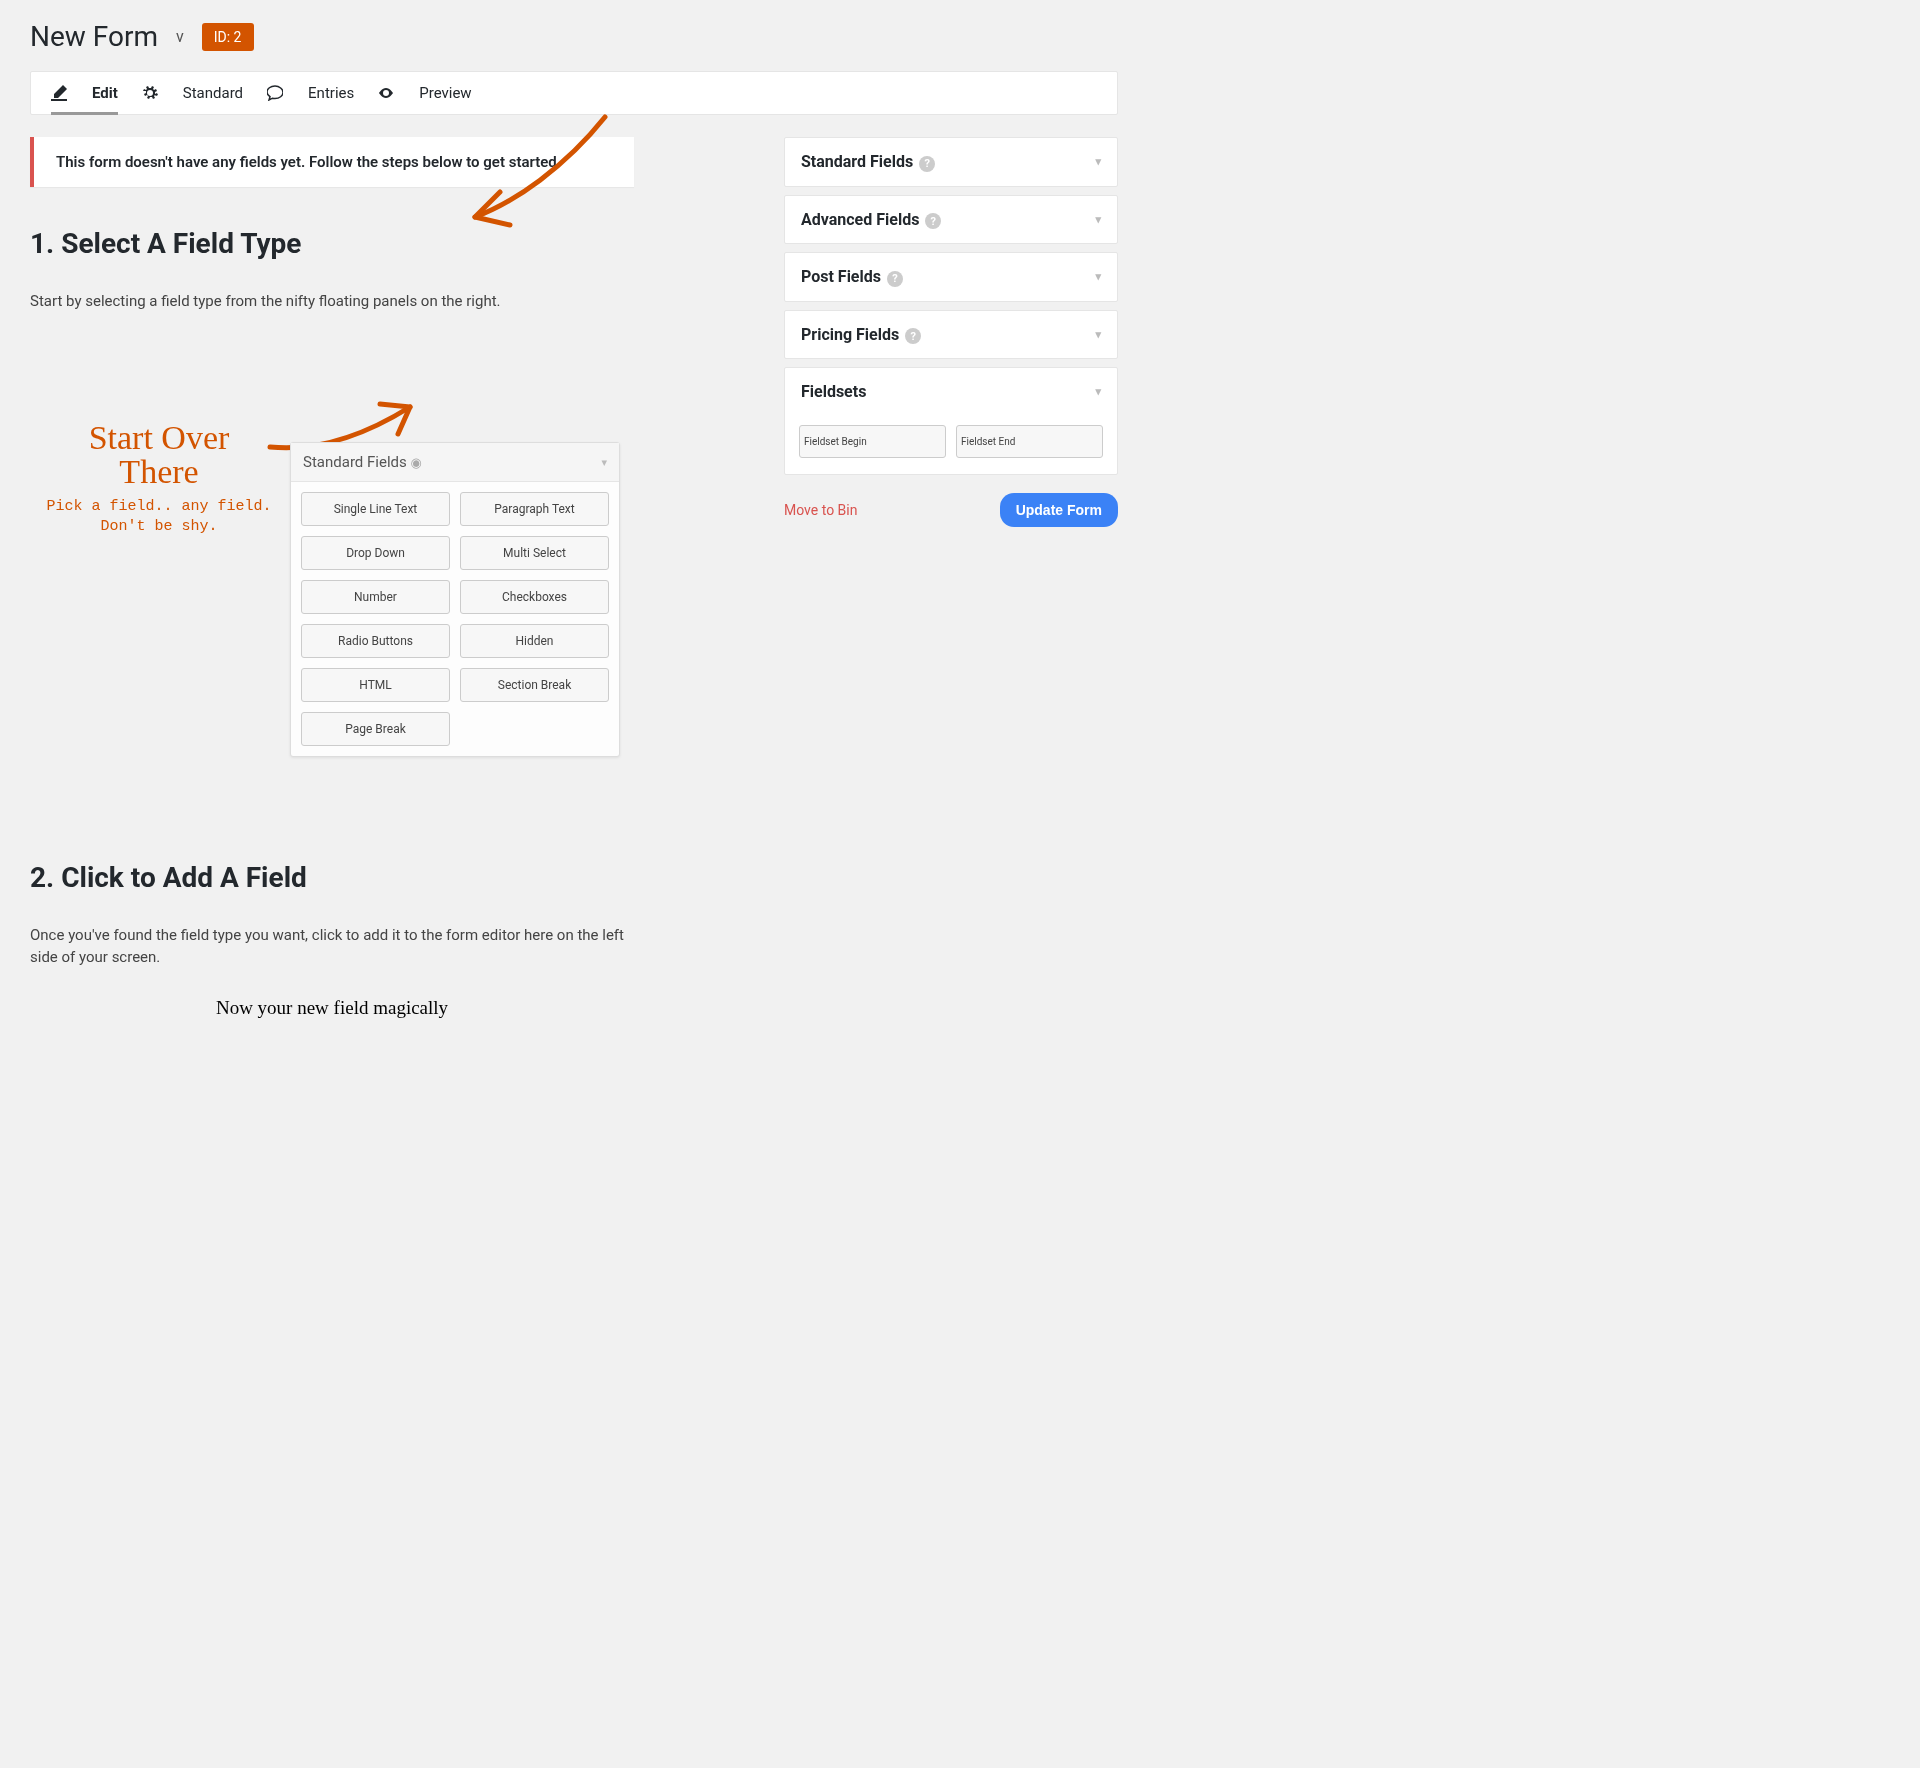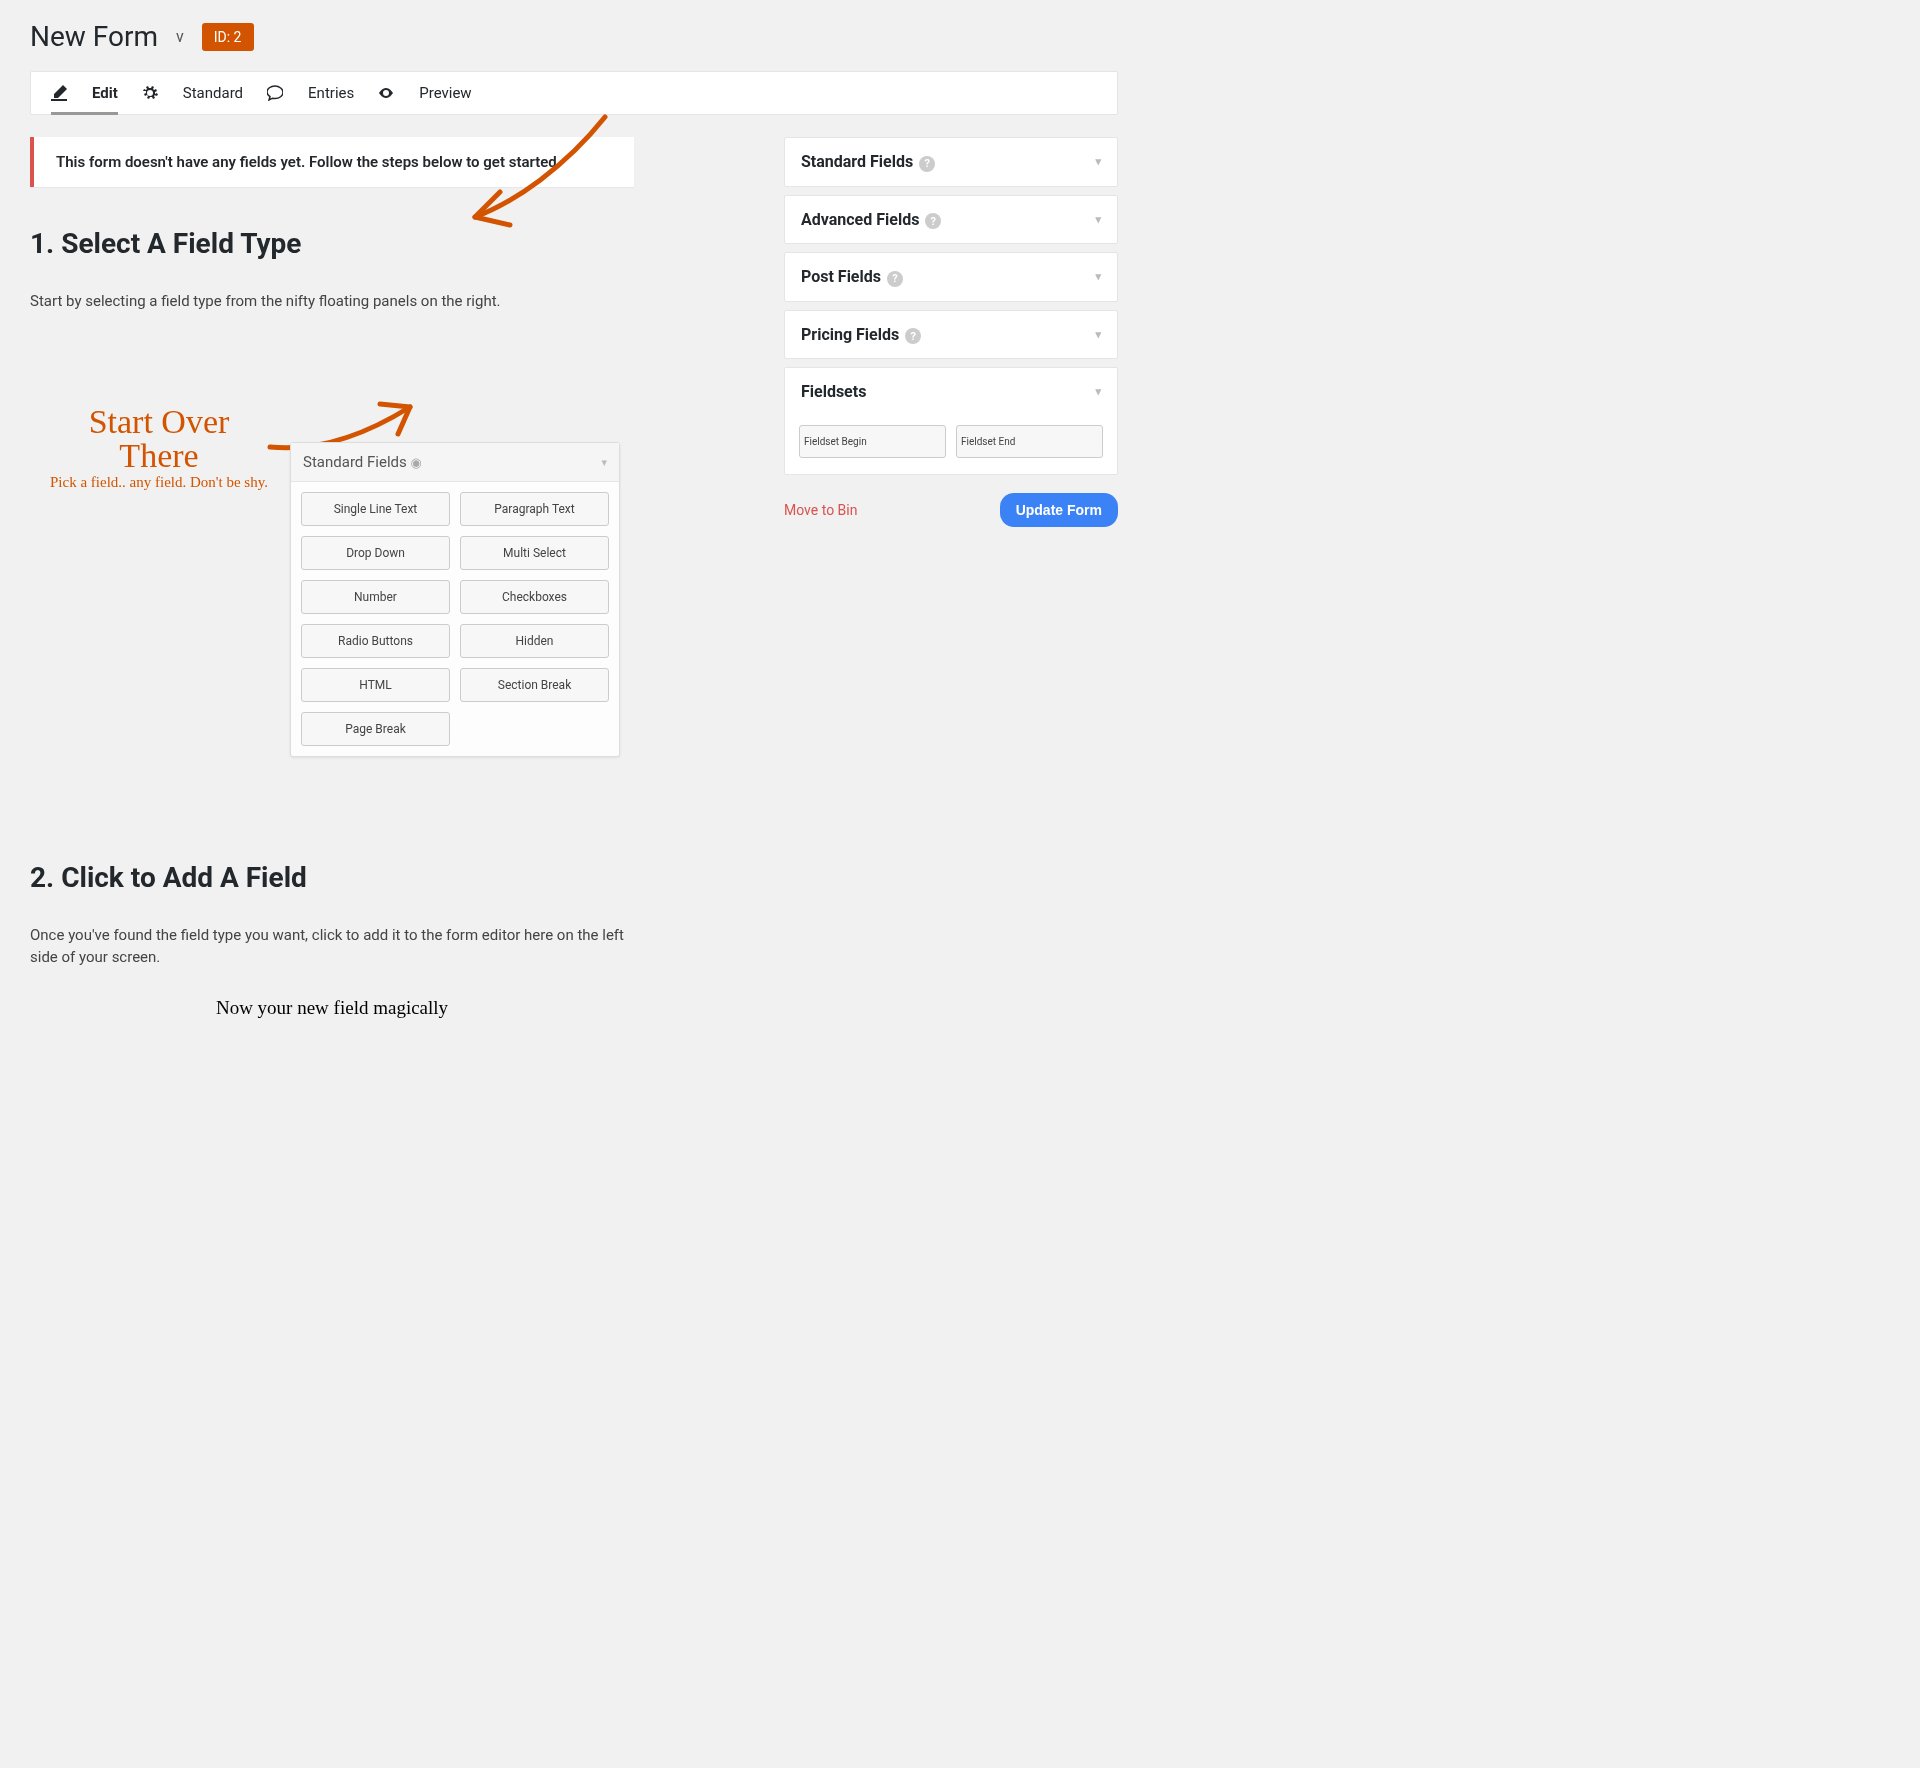--- a/index.html
+++ b/index.html
@@ -31,21 +31,21 @@
   .right-col { width: 334px; }
   .notice {
     background: #fff; border-left: 4px solid #d9534f; padding: 16px 22px;
     font-size: 15px; font-weight: 600; color: #23282d; margin-bottom: 40px;
     box-shadow: 0 1px 1px rgba(0,0,0,.04);
   }
   .step-h { font-size: 28px; font-weight: 700; color: #23282d; margin-bottom: 30px; }
   .step-p { font-size: 15px; color: #444; line-height: 1.5; margin-bottom: 28px; max-width: 600px;}
   .hand1 { position: absolute; left: 14px; top: 268px; width: 230px; }
   .hand-big { font-family: "Comic Sans MS", "Brush Script MT", cursive; color: #d35400; font-size: 34px; line-height: 1; }
-  .hand-small { font-family: Liberation Serif, serif; color: #d35400; font-size: 15px; line-height: 1.3; text-align:center;}
+  .hand-small { font-family: Liberation Mono, monospace; color: #d35400; font-size: 15px; line-height: 1.3; margin-top: 8px; text-align:center;}
   .demo-panel {
     position: absolute; left: 260px; top: 305px; width: 330px;
     background: #fdfdfd; border: 1px solid #ddd; border-radius: 3px;
     box-shadow: 0 1px 3px rgba(0,0,0,.08);
   }
   .demo-panel-hd {
     background: #f5f5f5; padding: 10px 12px; font-size: 15px; color: #555;
     display: flex; align-items: center; justify-content: space-between;
     border-bottom: 1px solid #e5e5e5;
   }
@@ -131,21 +131,21 @@
 
       <svg class="arrow1" width="160" height="130" viewBox="0 0 160 130">
         <path d="M150 10 C 110 60, 60 95, 20 110" stroke="#d35400" stroke-width="5" fill="none" stroke-linecap="round"></path>
         <path d="M20 110 L 45 85 M20 110 L 55 118" stroke="#d35400" stroke-width="5" fill="none" stroke-linecap="round"></path>
       </svg>
 
       <h2 class="step-h">1. Select A Field Type</h2>
       <p class="step-p">Start by selecting a field type from the nifty floating panels on the right.</p>
 
       <div class="hand1">
-        <div class="hand-big" style="text-align:center;">
+        <div class="hand-big" style="text-align:center;margin-top:16px;">
           <span>Start Over</span><br>
           <span>There</span>
         </div>
         <div class="hand-small">Pick a field.. any field. Don't be shy.</div>
       </div>
 
       <svg class="arrow2" width="170" height="70" viewBox="0 0 170 70">
         <path d="M10 55 C 60 60, 110 40, 150 15" stroke="#d35400" stroke-width="5" fill="none" stroke-linecap="round"></path>
         <path d="M150 15 L 120 12 M150 15 L 138 42" stroke="#d35400" stroke-width="5" fill="none" stroke-linecap="round"></path>
       </svg>

